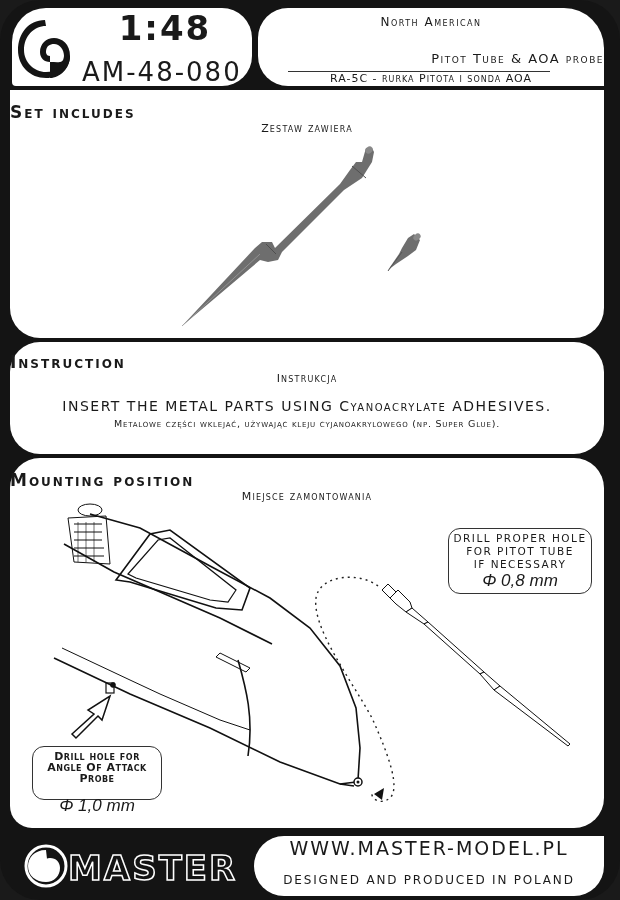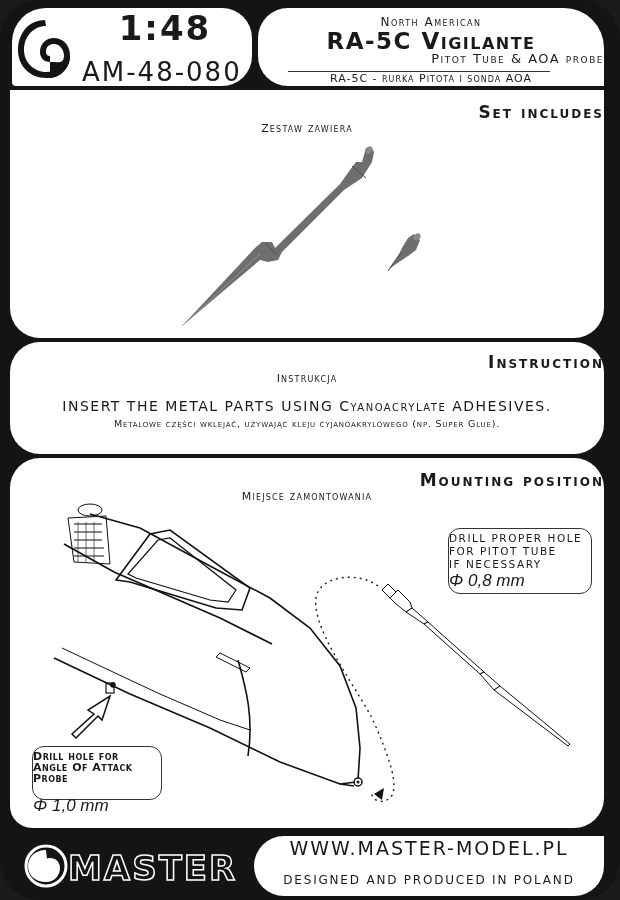--- a/index.html
+++ b/index.html
@@ -19,26 +19,26 @@
   .scale { position:absolute; left:70px; top:0px; width:166px; text-align:center; font-family:"DejaVu Sans", sans-serif; font-weight:bold; font-size:34px; letter-spacing:2px; line-height:40px; }
   .series { position:absolute; left:70px; top:40px; width:170px; text-align:center; font-size:12.5px; letter-spacing:1px; line-height:14px; font-family:"DejaVu Sans", sans-serif; }
   .code { position:absolute; left:70px; top:52px; width:170px; text-align:left; font-size:26px; letter-spacing:2px; line-height:24px; font-family:"DejaVu Sans", sans-serif; }
 
   .t-maker { position:absolute; left:0; top:6px; width:346px; text-align:center; font-variant:small-caps; font-size:12px; letter-spacing:1.5px; line-height:16px; }
   .t-model { position:absolute; left:0; top:20px; width:346px; text-align:center; font-size:23px; font-weight:bold; letter-spacing:1.5px; line-height:26px; font-variant:small-caps; }
   .t-sub { position:absolute; left:0; top:44px; width:346px; text-align:right; font-variant:small-caps; font-size:13px; letter-spacing:1.5px; line-height:14px; }
   .t-rule { position:absolute; left:30px; top:63px; width:262px; height:1px; background:#333; }
   .t-pl { position:absolute; left:0; top:65px; width:346px; text-align:center; font-variant:small-caps; font-size:11px; letter-spacing:1px; line-height:12px; }
 
-  .sec-title { position:absolute; left:0; width:100%; text-align:right; font-variant:small-caps; font-size:17px; letter-spacing:2px; line-height:20px; font-weight:bold; }
+  .sec-title { position:absolute; left:0; width:100%; text-align:left; font-variant:small-caps; font-size:17px; letter-spacing:2px; line-height:20px; font-weight:bold; }
   .sec-sub { position:absolute; left:0; width:100%; text-align:center; font-variant:small-caps; font-size:11px; letter-spacing:1.2px; line-height:13px; }
   .ins-en { position:absolute; left:0; top:56px; width:100%; text-align:center; font-variant:small-caps; font-size:14px; letter-spacing:1.5px; line-height:16px; }
   .ins-pl { position:absolute; left:0; top:76px; width:100%; text-align:center; font-variant:small-caps; font-size:9.5px; letter-spacing:0.8px; line-height:12px; }
 
-  .note { position:absolute; background:#fff; border:1.5px solid #333; border-radius:12px; text-align:left; font-variant:small-caps; }
+  .note { position:absolute; background:#fff; border:1.5px solid #333; border-radius:12px; text-align:center; font-variant:small-caps; }
   #note-pitot { left:438px; top:70px; width:144px; height:66px; font-size:10.5px; letter-spacing:1.5px; line-height:13px; padding-top:3px; box-sizing:border-box; }
   #note-aoa { left:22px; top:288px; width:130px; height:54px; font-size:11px; letter-spacing:0.5px; line-height:11px; padding-top:4px; box-sizing:border-box; font-weight:bold; }
   .dia { font-style:italic; font-variant:normal; font-family:"Liberation Sans", sans-serif; letter-spacing:0; }
   #note-pitot .dia { font-size:17px; line-height:20px; }
   #note-aoa .dia { font-size:17px; line-height:20px; font-weight:normal;margin-top:12px; }
 
   .ftr-logo { position:absolute; left:12px; top:838px; width:240px; height:56px; }
   .ftr-line { position:absolute; left:0; width:350px; text-align:center; }
   .f1 { top:4px; font-size:19px; letter-spacing:2px; line-height:17px; }
   .f2 { top:22px; font-size:11.5px; letter-spacing:1.2px; line-height:14px; font-variant:small-caps; }
@@ -54,21 +54,20 @@
   <svg class="logo-swirl" viewBox="0 0 58 64">
     <path d="M29 4 C12 4 2 18 2 34 C2 50 14 62 30 62 C44 62 54 52 54 40 C54 28 46 22 38 22 C30 22 24 28 24 36 C24 42 28 46 34 46 L34 40 C30 40 30 36 30 36 C30 30 34 28 38 28 C44 28 48 34 48 40 C48 50 40 56 30 56 C18 56 8 46 8 34 C8 20 18 10 30 10 Z" fill="#141414"></path>
     <path d="M34 46 L34 62 C44 62 54 52 54 40 L48 40 C48 48 42 46 34 46Z" fill="#141414"></path>
   </svg>
   <div class="scale">1:48</div>
   <div class="code">AM-48-080</div>
 </div>
 
 <div class="panel" id="hdr-right">
   <div class="t-maker">North American</div>
-  <div class="t-model">RA-5C Vigilante</div>
   <div class="t-sub">Pitot Tube &amp; AOA probe</div>
   <div class="t-rule"></div>
   <div class="t-pl">RA-5C - rurka Pitota i sonda AOA</div>
 </div>
 
 <div class="panel" id="sec-set">
   <div class="sec-title" style="top:12px">Set includes</div>
   <div class="sec-sub" style="top:32px">Zestaw zawiera</div>
   <svg style="position:absolute;left:0;top:0" width="594" height="248">
     <g>

